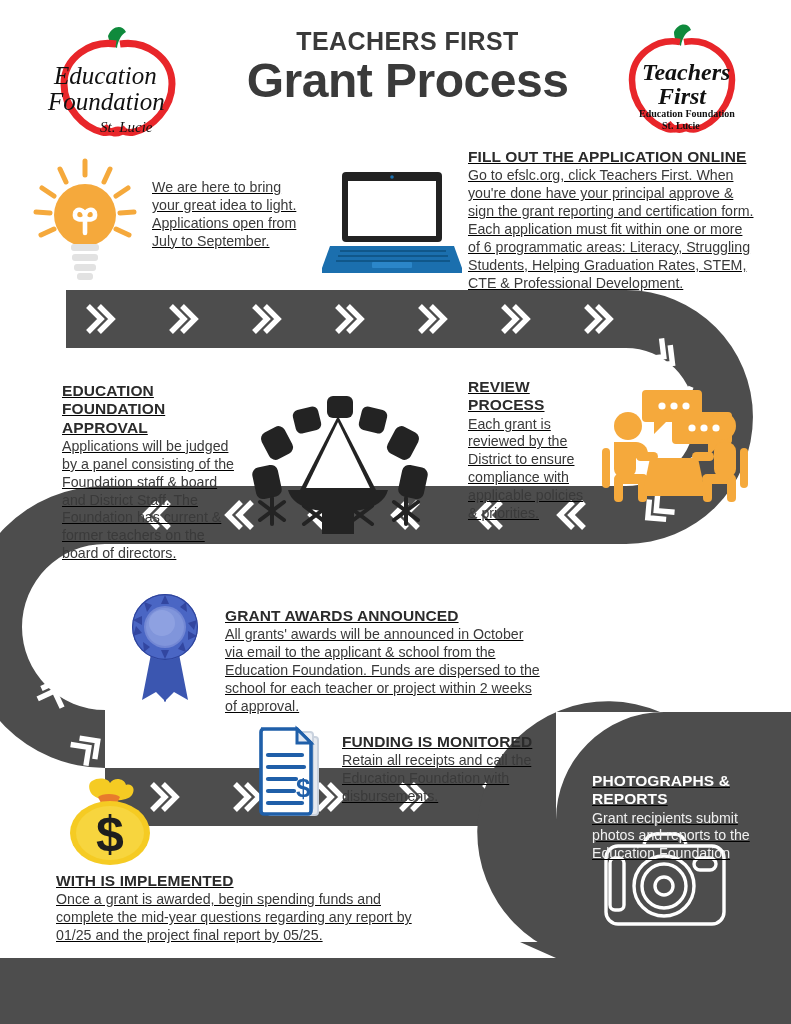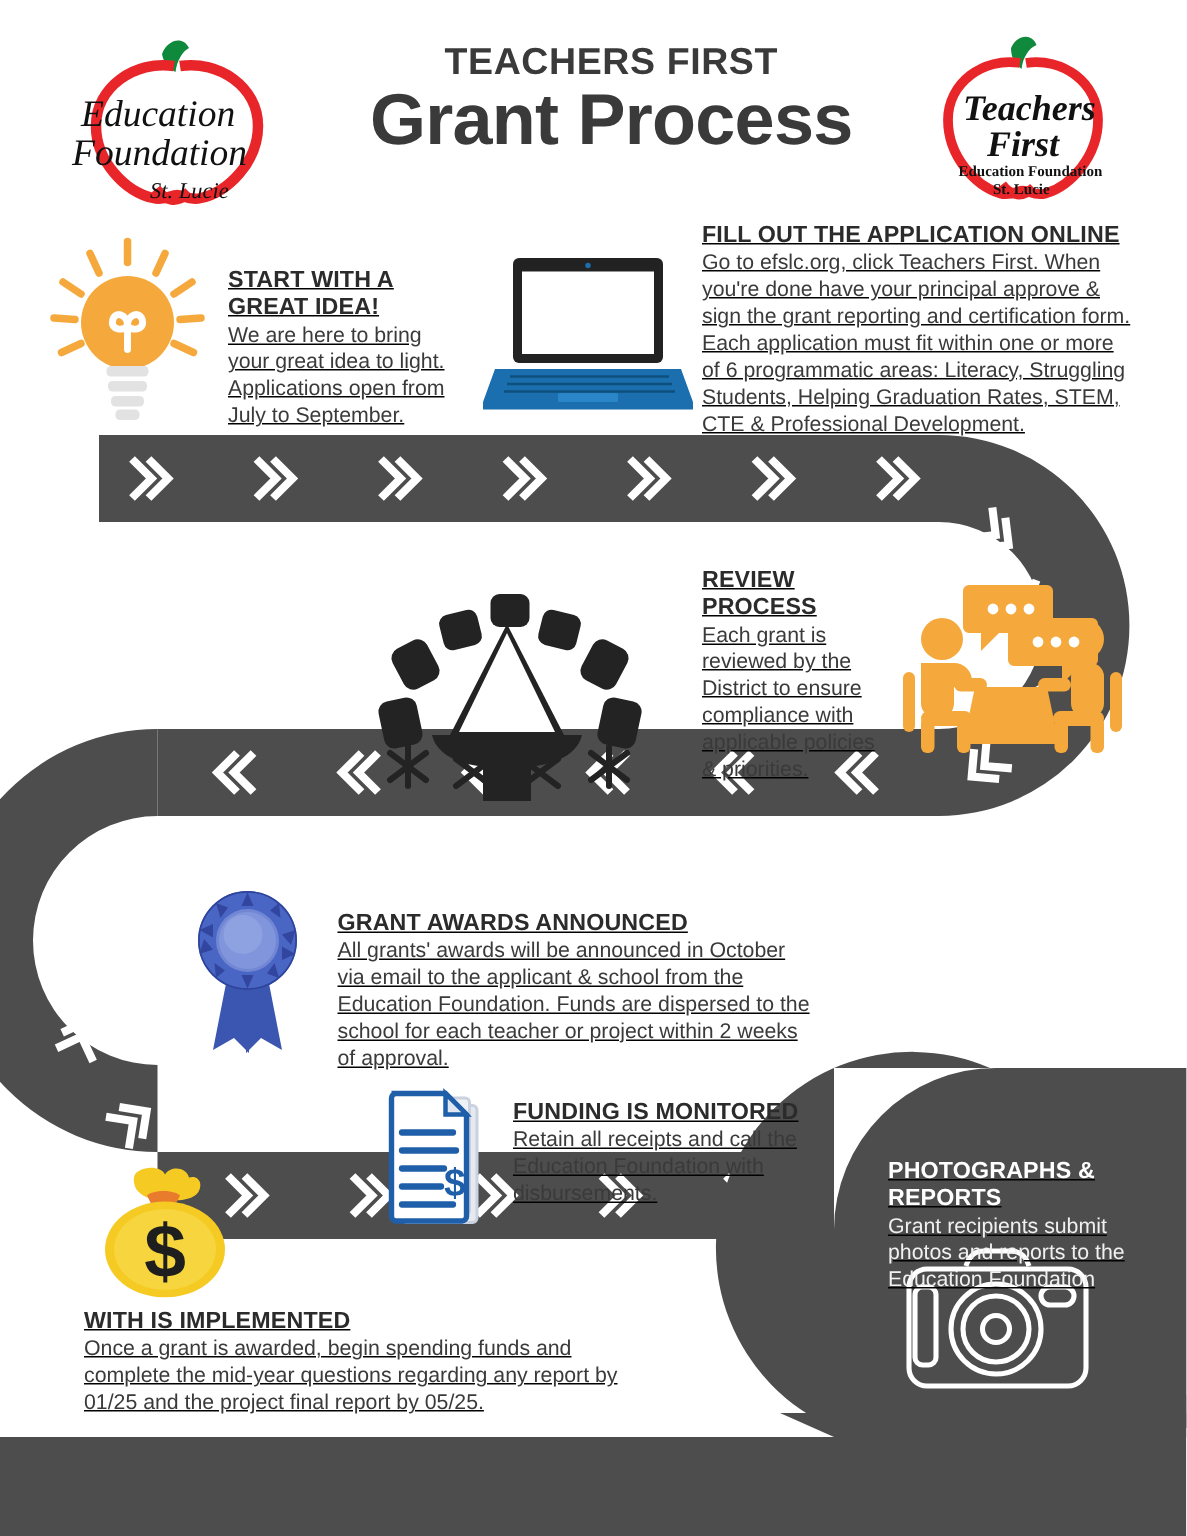--- a/index.html
+++ b/index.html
@@ -372,29 +372,32 @@
       <rect x="6" y="18" width="118" height="78" rx="12"></rect>
       <rect x="10" y="30" width="14" height="52" rx="5"></rect>
       <circle cx="64" cy="58" r="30"></circle>
       <circle cx="64" cy="58" r="22"></circle>
       <circle cx="64" cy="58" r="9"></circle>
       <rect x="94" y="30" width="22" height="12" rx="6"></rect>
     </g>
   </svg>
 
   <div class="blk" id="b-idea">
-    <h3>START WITH A GREAT IDEA!</h3>
     <p>We are here to bring your great idea to light. Applications open from July to September.</p>
   </div>
 
   <div class="blk" id="b-apply">
     <h3>FILL OUT THE APPLICATION ONLINE</h3>
     <p>Go to efslc.org, click Teachers First. When you're done have your principal approve &amp; sign the grant reporting and certification form. Each application must fit within one or more of 6 programmatic areas: Literacy, Struggling Students, Helping Graduation Rates, STEM, CTE &amp; Professional Development.</p>
   </div>
 
+  <div class="blk" id="b-approval">
+    <h3>EDUCATION FOUNDATION APPROVAL</h3>
+    <p>Applications will be judged by a panel consisting of the Foundation staff &amp; board and District Staff. The Foundation has current &amp; former teachers on the board of directors.</p>
+  </div>
 
   <div class="blk" id="b-review">
     <h3>REVIEW PROCESS</h3>
     <p>Each grant is reviewed by the District to ensure compliance with applicable policies &amp; priorities.</p>
   </div>
 
   <div class="blk" id="b-awards">
     <h3>GRANT AWARDS ANNOUNCED</h3>
     <p>All grants' awards will be announced in October via email to the applicant &amp; school from the Education Foundation. Funds are dispersed to the school for each teacher or project within 2 weeks of approval.</p>
   </div>

